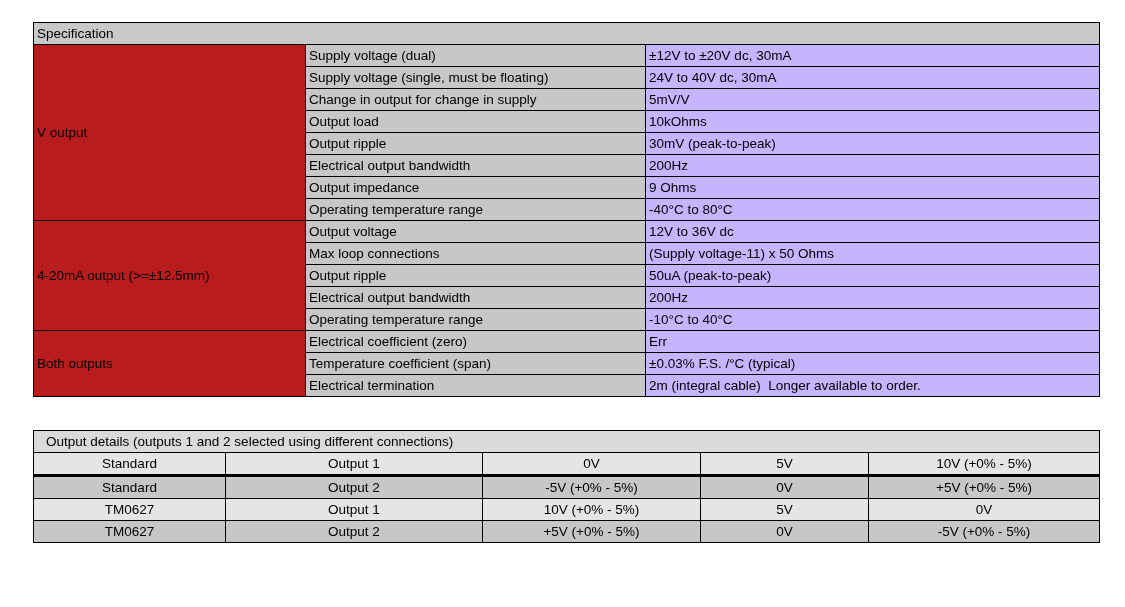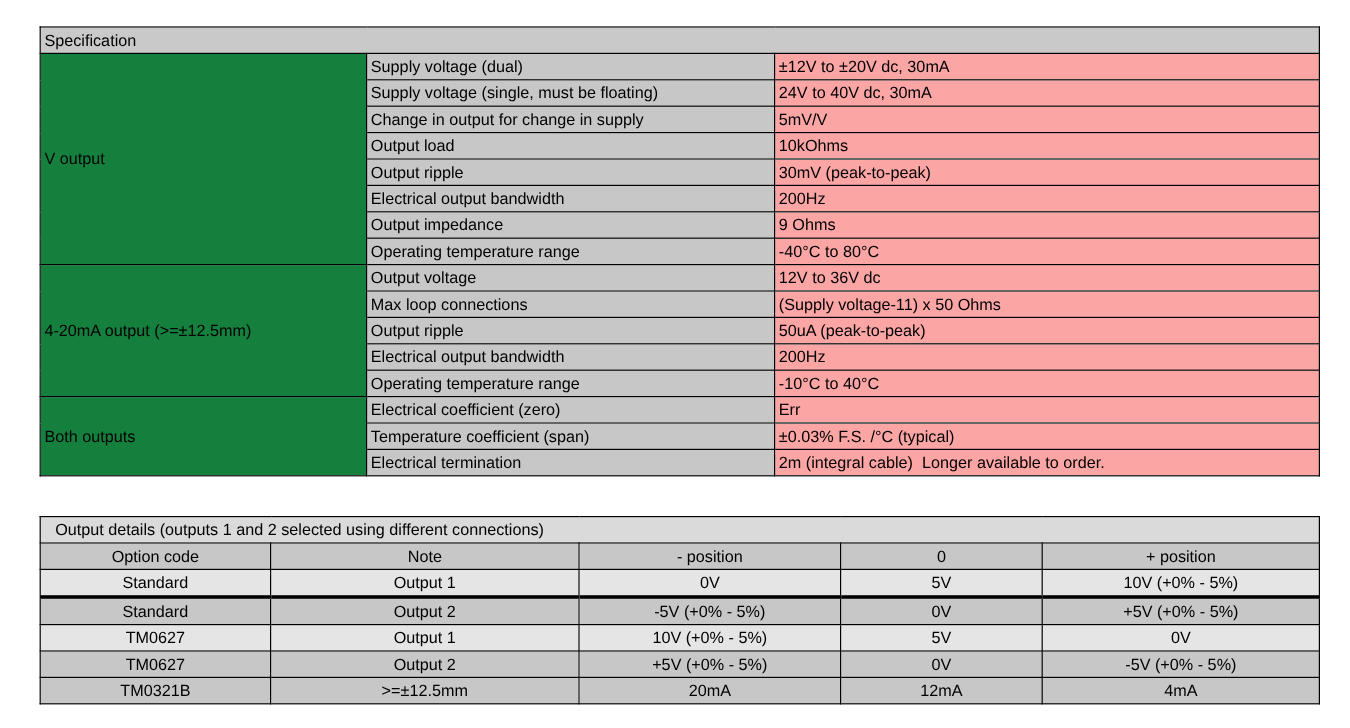--- a/index.html
+++ b/index.html
@@ -31,23 +31,23 @@
     white-space: pre;
     overflow: hidden;
     vertical-align: middle;
     text-align: left;
   }
   .spec-table  { top: 22px; }
   .output-table{ top: 430px; }
 
   
   .t1-title td { background: #c9c9c9; }
-  .group-cell  { background: #15803d; }
+  .group-cell  { background: #b91c1c; }
   .prop-cell   { background: #c7c7c7; }
-  .value-cell  { background: #fca5a5; margin-left: 36px; }
+  .value-cell  { background: #c4b5fd; margin-left: 36px; }
 
   
   .t2-title td  { background: #dadada; padding-left: 12px; }
   .t2-header th { background: #c7c7c7; text-align: center; }
   .t2-row-light td { background: #e5e5e5; text-align: center; }
   .t2-row-dark  td { background: #c7c7c7; text-align: center; }
   .thick-bottom td { border-bottom: 3px solid #000000; }
 </style>
 </head>
 <body>
@@ -138,28 +138,20 @@
     <col style="width:192px">
     <col style="width:257px">
     <col style="width:218px">
     <col style="width:168px">
     <col style="width:231px">
   </colgroup>
   <tbody>
     <tr class="t2-title">
       <td colspan="5">Output details (outputs 1 and 2 selected using different connections)</td>
     </tr>
-    <tr class="t2-header">
-
-    <th>Option code</th>
-        <th>Note</th>
-        <th>- position</th>
-        <th>0</th>
-        <th>+ position</th>
-      </tr>
 
   <tr class="t2-row-light thick-bottom">
         <td>Standard</td>
         <td>Output 1</td>
         <td>0V</td>
         <td>5V</td>
         <td>10V (+0% - 5%)</td>
       </tr>
       <tr class="t2-row-dark">
         <td>Standard</td>
@@ -175,21 +167,14 @@
         <td>5V</td>
         <td>0V</td>
       </tr>
       <tr class="t2-row-dark">
         <td>TM0627</td>
         <td>Output 2</td>
         <td>+5V (+0% - 5%)</td>
         <td>0V</td>
         <td>-5V (+0% - 5%)</td>
       </tr>
-      <tr class="t2-row-dark">
-        <td>TM0321B</td>
-        <td>&gt;=±12.5mm</td>
-        <td>20mA</td>
-        <td>12mA</td>
-        <td>4mA</td>
-      </tr>
     </tbody>
 </table>
 
 </body></html>

